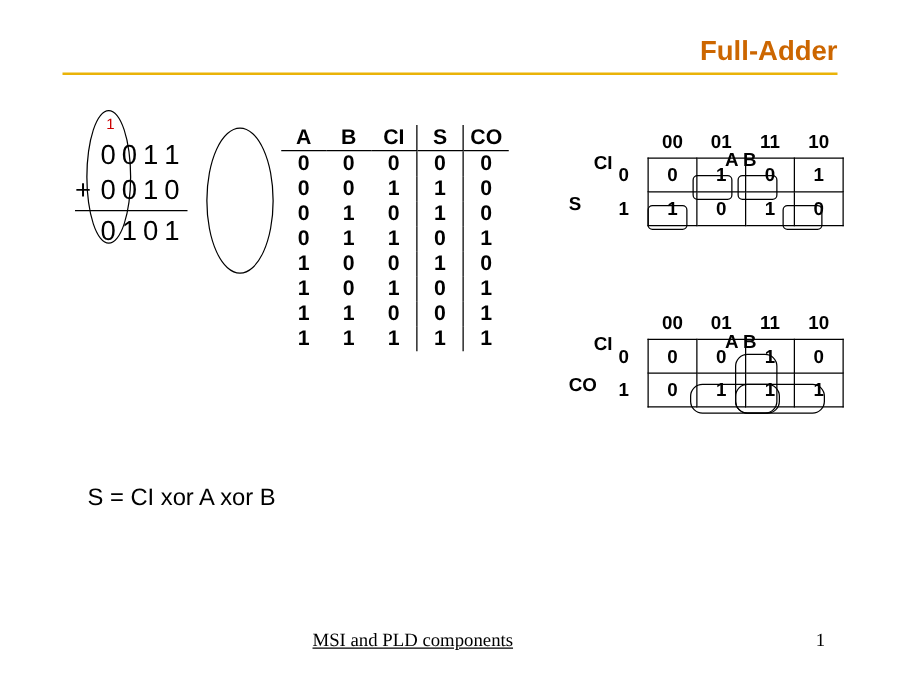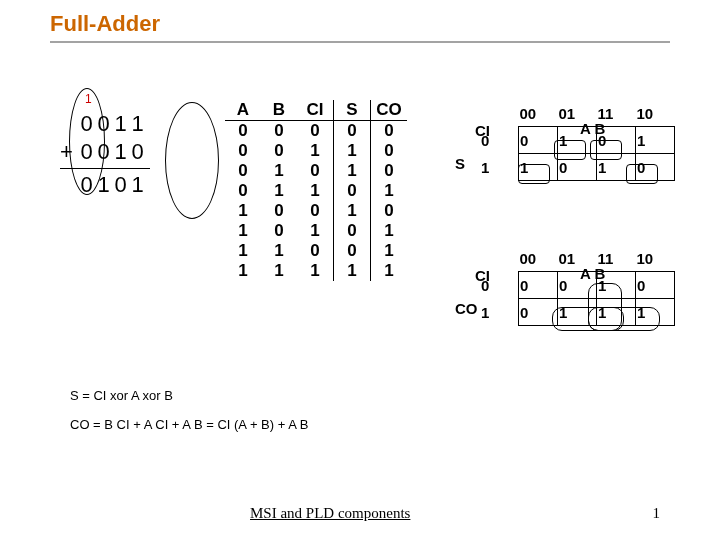--- a/index.html
+++ b/index.html
@@ -6,28 +6,28 @@
     margin: 0;
     padding: 0;
     width: 720px;
     height: 540px;
     font-family: Arial, sans-serif;
     background: #fff;
     color: #000;
     position: relative;
   }
   .title {
-    text-align: left;
+    text-align: right;
     font-size: 22px;
     font-weight: bold;
     font-family: "Comic Sans MS", cursive, sans-serif;
     color: #cc6600;
-    padding-top: 11px;
+    padding-top: 28px;
     padding-bottom: 4px;
-    border-bottom: 2px solid #a3a3a3;
+    border-bottom: 2px solid #eab308;
     width: 620px;
     margin: 0 auto 0 50px;
   }
   
   .addblock {
     position: absolute;
     top: 110px;
     left: 60px;
     font-family: Arial, sans-serif;
     font-size: 22px;
@@ -78,21 +78,21 @@
   
   .kmap {
     position:absolute;
     font-size: 15px;
     font-family: Arial;
   }
   .km1 { top: 100px; left: 480px; }
   .km2 { top: 245px; left: 480px; }
   .kmap .kh { font-weight:bold; }
   .kmap table { border-collapse: collapse; }
-  .kmap td { width:36px; height:24px; text-align:left; font-weight:bold;}
+  .kmap td { width:36px; height:24px; text-align:center; font-weight:bold;}
   .kmap .cell { border:1px solid #000; }
   .kmap .ab { position:absolute; top:20px; left:100px; font-weight:bold;}
   .kmap .ci { position:absolute; top:22px; left:-5px; font-weight:bold;}
   .kmap .outlabel { position:absolute; left:-25px; top:55px; font-weight:bold;}
   .kmap .colhdr td { font-weight:bold; }
   .kloop {
     position:absolute;
     border:1.5px solid #000;
     pointer-events:none;
   }
@@ -102,21 +102,21 @@
   .kl-s-c { top:40px; left:74px; width:30px; height:18px; border-radius:4px;}
   .kl-s-d { top:64px; left:146px; width:30px; height:18px; border-radius:4px;} 
   
   .kl-co-1 { top:62px; left:72px; width:70px; height:22px; border-radius:10px;} 
   .kl-co-2 { top:62px; left:108px; width:70px; height:22px; border-radius:10px;} 
   .kl-co-3 { top:38px; left:108px; width:32px; height:46px; border-radius:10px;} 
   
   .eqns {
     position:absolute;
     top: 388px; left: 70px;
-    font-size: 13px;
+    font-size: 19px;
   }
   .eqns div { margin-bottom: 14px; }
   .footer-left {
     position:absolute;
     bottom: 18px; left: 250px;
     font-family: "Comic Sans MS", cursive;
     font-size: 15px;
     text-decoration: underline;
   }
   .footer-right {
@@ -291,17 +291,16 @@
         </tr>
   </tbody>
     </table>
   <div class="kloop kl-co-1"></div>
   <div class="kloop kl-co-2"></div>
   <div class="kloop kl-co-3"></div>
 </div>
 
 <div class="eqns">
   <div>S = CI xor A xor B</div>
-  <div>CO = B CI  +  A CI  +  A B = CI (A + B) + A B</div>
 </div>
 
 <div class="footer-left">MSI and PLD components</div>
 <div class="footer-right">1</div>
 
 </body></html>

